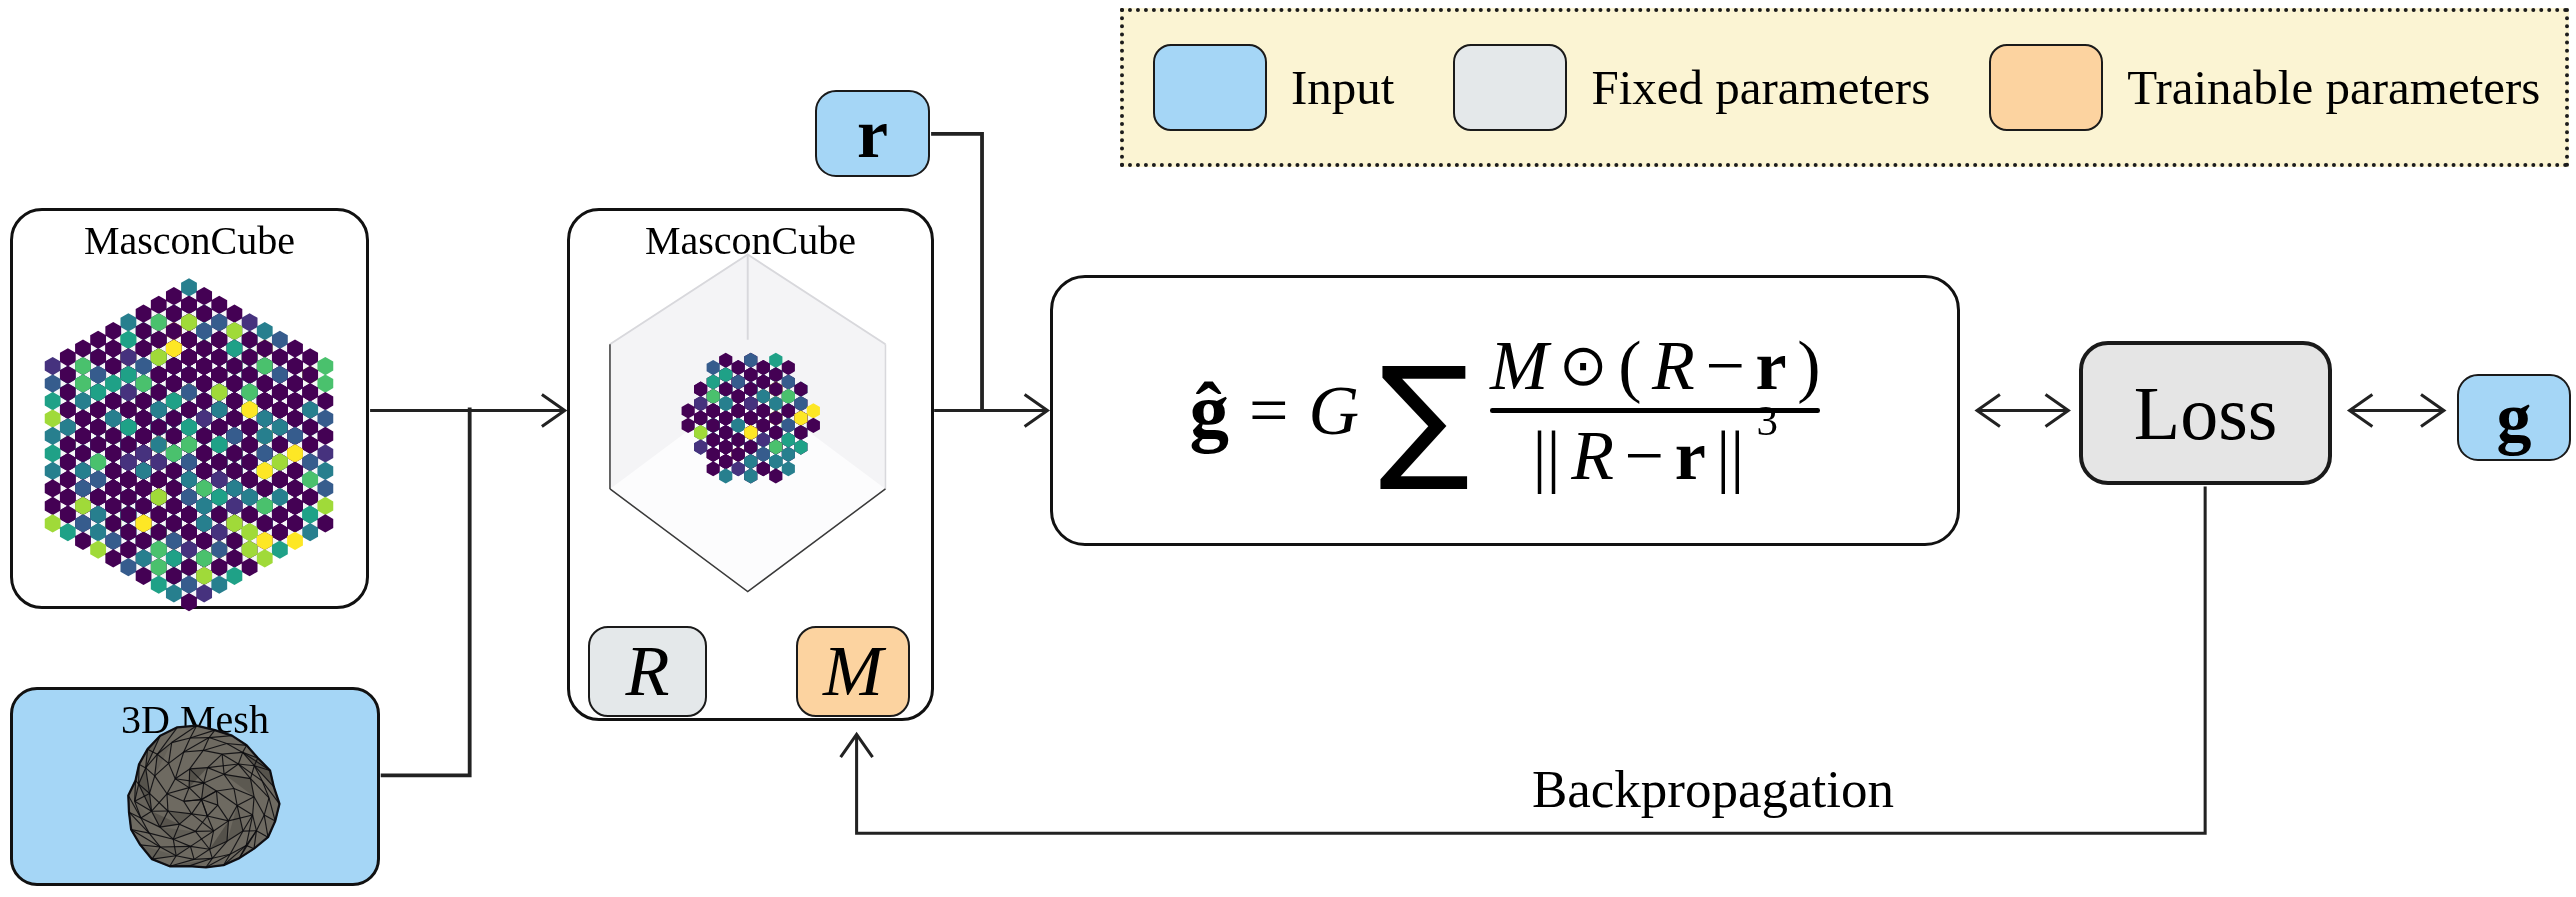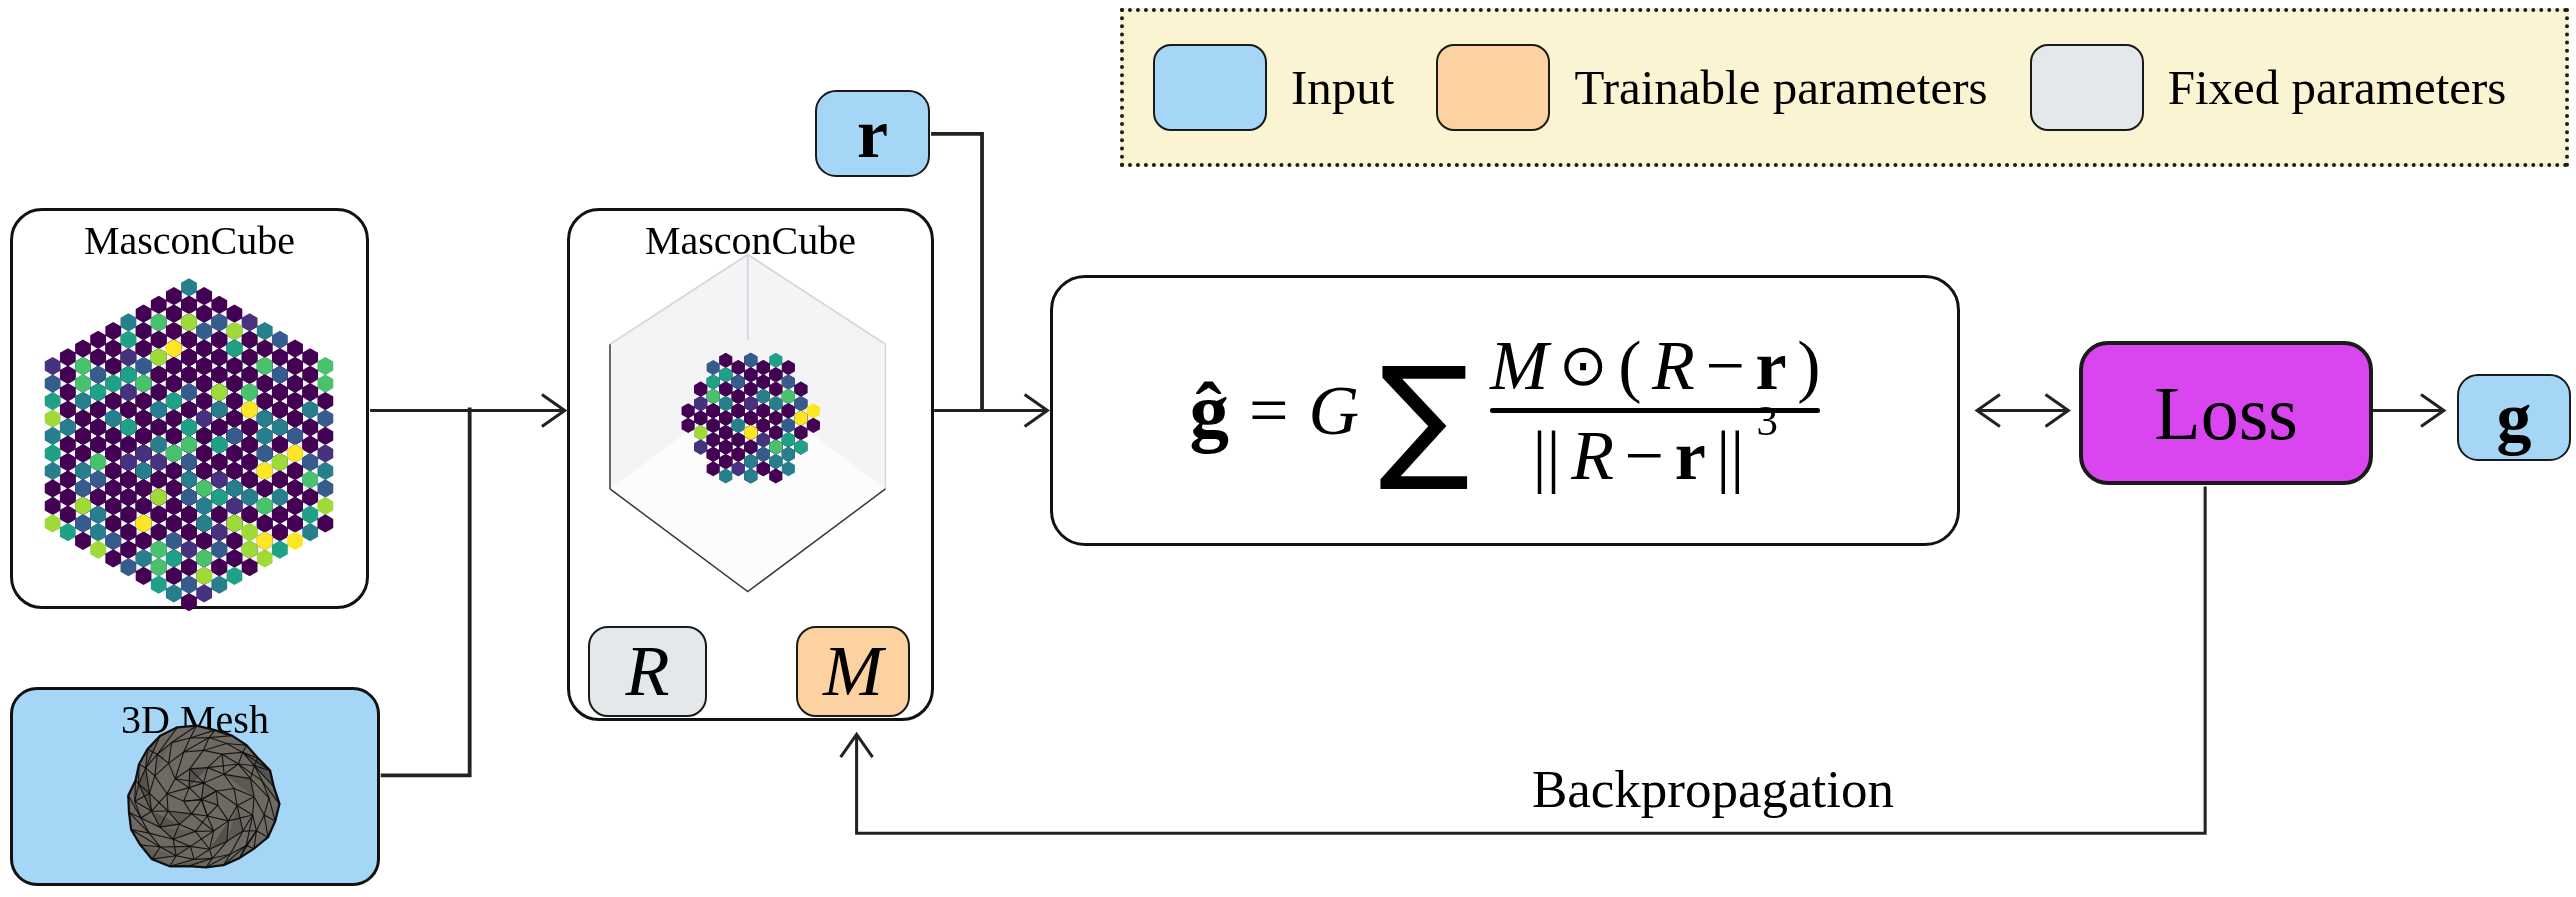--- a/index.html
+++ b/index.html
@@ -14,21 +14,21 @@
   
   .nodebox{position:absolute;box-sizing:border-box;background:#fff;
            border:3px solid var(--border);border-radius:32px;}
   .box-title{position:absolute;left:0;right:0;top:7.6px;text-align:center;
              font-size:40px;line-height:1.1;}
 
   
   .legend{position:absolute;left:1120px;top:7.6px;width:1449px;height:159px;
           box-sizing:border-box;background:var(--legend-bg);
           border:4.6px dotted #1c1c1c;display:flex;align-items:center;
-          padding-left:29px;gap:42px;}
+          padding-left:29px;gap:59px;}
   .legend-item{display:flex;align-items:center;gap:24px;}
   .swatch{width:114px;height:87px;box-sizing:border-box;
           border:2.7px solid #1a1a1a;border-radius:18px;flex:0 0 auto;}
   .sw-blue{background:var(--blue);} .sw-gray{background:var(--gray);} .sw-orange{background:var(--orange);}
   .legend-label{font-size:49px;white-space:nowrap;}
 
   
   .chip{position:absolute;box-sizing:border-box;display:flex;align-items:center;
         justify-content:center;border:2.7px solid #1a1a1a;border-radius:21px;}
   .chip-blue{background:var(--blue);} .chip-gray{background:var(--gray);} .chip-orange{background:var(--orange);}
@@ -44,22 +44,22 @@
   .eqn .it{font-style:italic;}
   .ghat{font-weight:bold;font-size:79px;}
   .sum{font-family:"DejaVu Sans",sans-serif;font-size:135px;line-height:.8;transform:translateY(6px);}
   .odot{font-family:"DejaVu Sans",sans-serif;font-size:58px;transform:translateY(-3.8px);}
   .frac{display:flex;flex-direction:column;align-items:center;gap:6px;}
   .frow{display:flex;align-items:baseline;gap:10.6px;line-height:1.05;white-space:nowrap;}
   .fbar{align-self:stretch;height:4.6px;background:#000;border-radius:2.3px;}
   .exp{font-size:43px;display:inline-block;transform:translateY(-44px);margin-left:1.5px;}
 
   
-  .loss-box{position:absolute;left:2079px;top:341px;width:294px;height:144px;
-            box-sizing:border-box;background:#d946ef;border:4.6px solid #1a1a1a;border-radius:29px;
+  .loss-box{position:absolute;left:2079px;top:341px;width:253px;height:144px;
+            box-sizing:border-box;background:#e5e5e5;border:4.6px solid #1a1a1a;border-radius:29px;
             display:flex;align-items:center;justify-content:center;font-size:76px;}
 
   
   .backprop{position:absolute;left:1240px;top:759px;width:654px;text-align:right;
             font-size:53px;}
 
   svg.deco{position:absolute;}
 </style>
 </head>
 <body>
@@ -82,26 +82,26 @@
     <path class="wire" d="M2900 640 V1096 H1126 V966"></path>
     <path class="wire" d="M1105 996 L1126 966 L1147 996"></path>
   </svg>
 
   <div class="legend">
     <div class="legend-item">
       <span class="swatch sw-blue"></span>
       <span class="legend-label">Input</span>
     </div>
     <div class="legend-item">
+      <span class="swatch sw-gray"></span>
+      <span class="legend-label">Fixed parameters</span>
+    </div>
+    <div class="legend-item">
       <span class="swatch sw-orange"></span>
       <span class="legend-label">Trainable parameters</span>
-    </div>
-    <div class="legend-item">
-      <span class="swatch sw-gray"></span>
-      <span class="legend-label">Fixed parameters</span>
     </div>
   </div>
 
   <div class="nodebox" style="left:10px;top:208px;width:359px;height:401px;">
     <div class="box-title">MasconCube</div>
   </div>
   <svg id="scatter-left" class="deco" style="left:43px;top:278px;" width="292" height="335" viewBox="0 0 384 440">
       <polygon points="192,12 371.262,115.5 371.262,322.5 192,426 12.738,322.5 12.738,115.5" fill="#f6f6f8" stroke="#d8d8dc" stroke-width="2"></polygon>
       <polyline points="12.738,115.5 12.738,322.5 192,426 371.262,322.5" fill="none" stroke="#555" stroke-width="2"></polyline>
       <polygon points="192.0,0.0 202.4,6.0 202.4,18.0 192.0,24.0 181.6,18.0 181.6,6.0" fill="#277f8e"></polygon>

